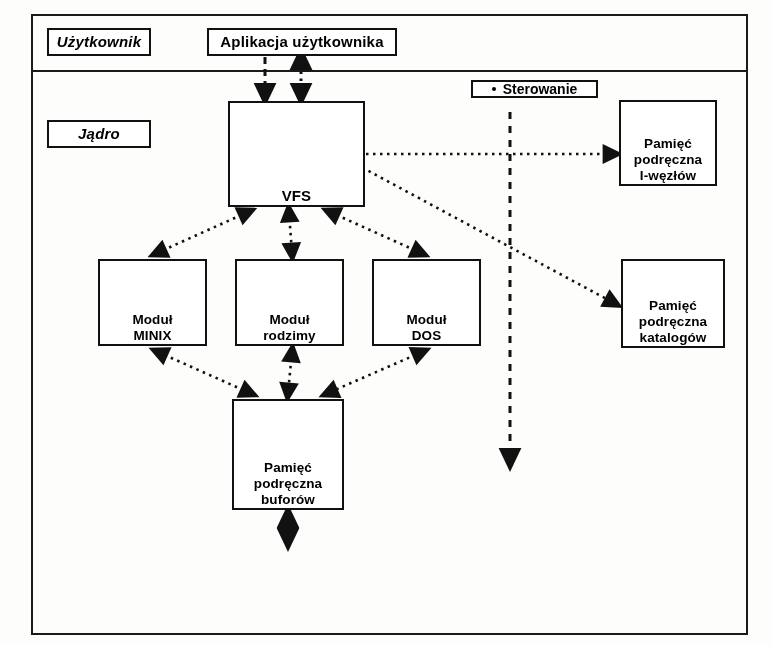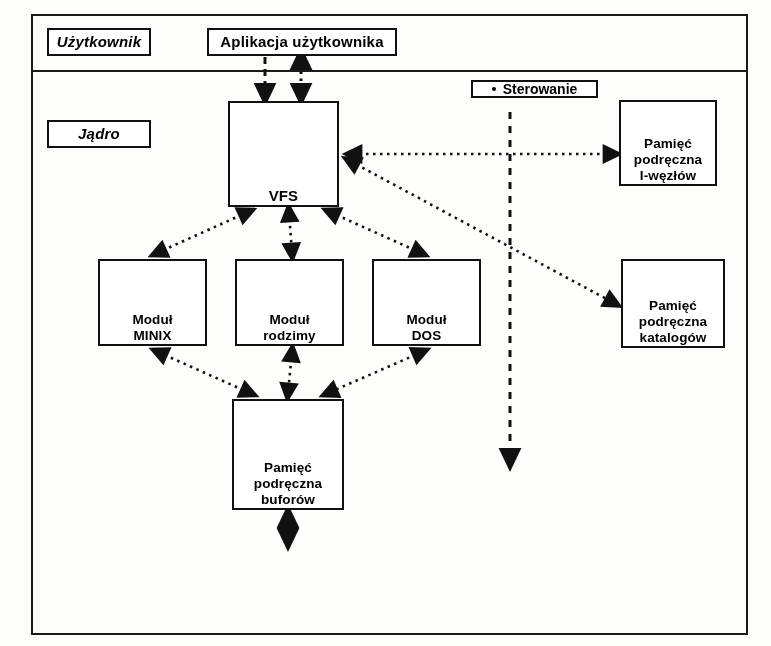--- a/index.html
+++ b/index.html
@@ -75,21 +75,21 @@
     background: #000;
     vertical-align: middle;
     margin-right: 7px;
     margin-bottom: 3px;
   }
   
   #box-uzytkownik { left: 47px;  top: 28px;  width: 104px; height: 28px; }
   #box-aplikacja  { left: 207px; top: 28px;  width: 190px; height: 28px; font-size: 15px;}
   #box-jadro      { left: 47px;  top: 88px;  width: 104px; height: 28px; margin-top: 32px; }
   #box-sterowanie { left: 471px; top: 80px;  width: 127px; height: 18px; }
-  #box-vfs        { left: 228px; top: 101px; width: 111px; height: 106px; font-size: 15px;}
+  #box-vfs        { left: 228px; top: 101px; width: 137px; height: 106px; font-size: 15px;}
   #box-inode      { left: 619px; top: 100px; width: 98px;  height: 86px; }
   #box-dircache   { left: 621px; top: 259px; width: 104px; height: 89px; }
   #box-minix      { left: 98px;  top: 259px; width: 109px; height: 87px; }
   #box-native     { left: 235px; top: 259px; width: 109px; height: 87px; }
   #box-dos        { left: 372px; top: 259px; width: 109px; height: 87px; }
   #box-bufcache   { left: 232px; top: 399px; width: 112px; height: 111px; }
   #box-drivers    { left: 226px; top: 546px; width: 130px; height: 77px; }
 
   
   #connectors {

